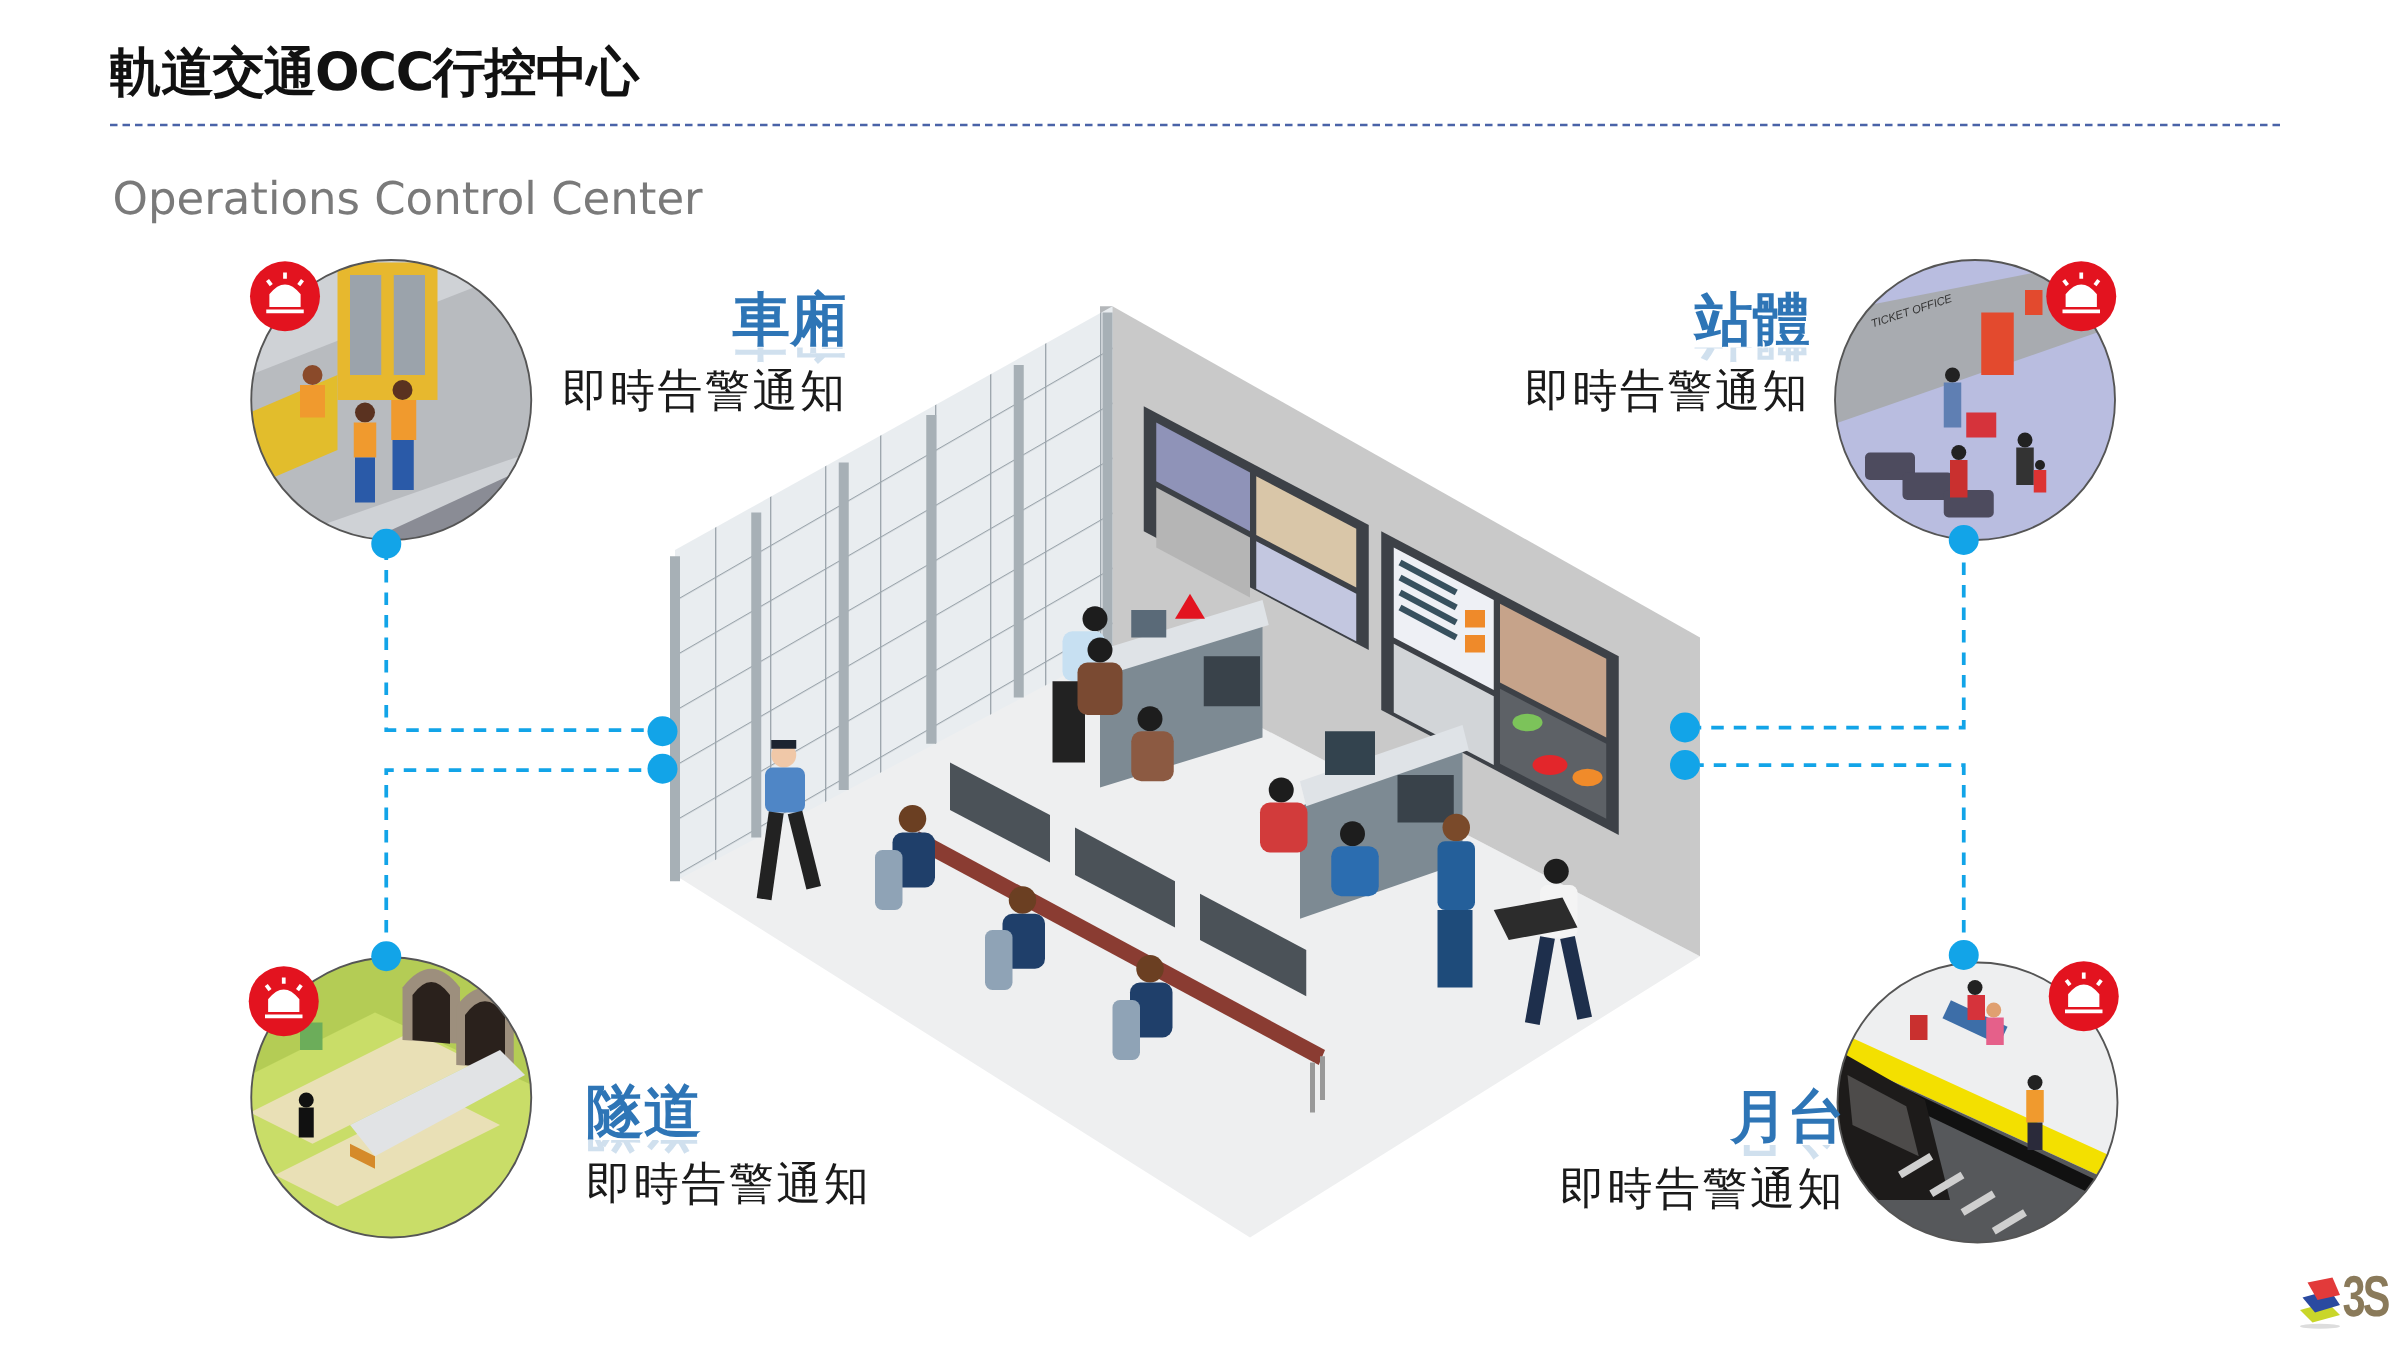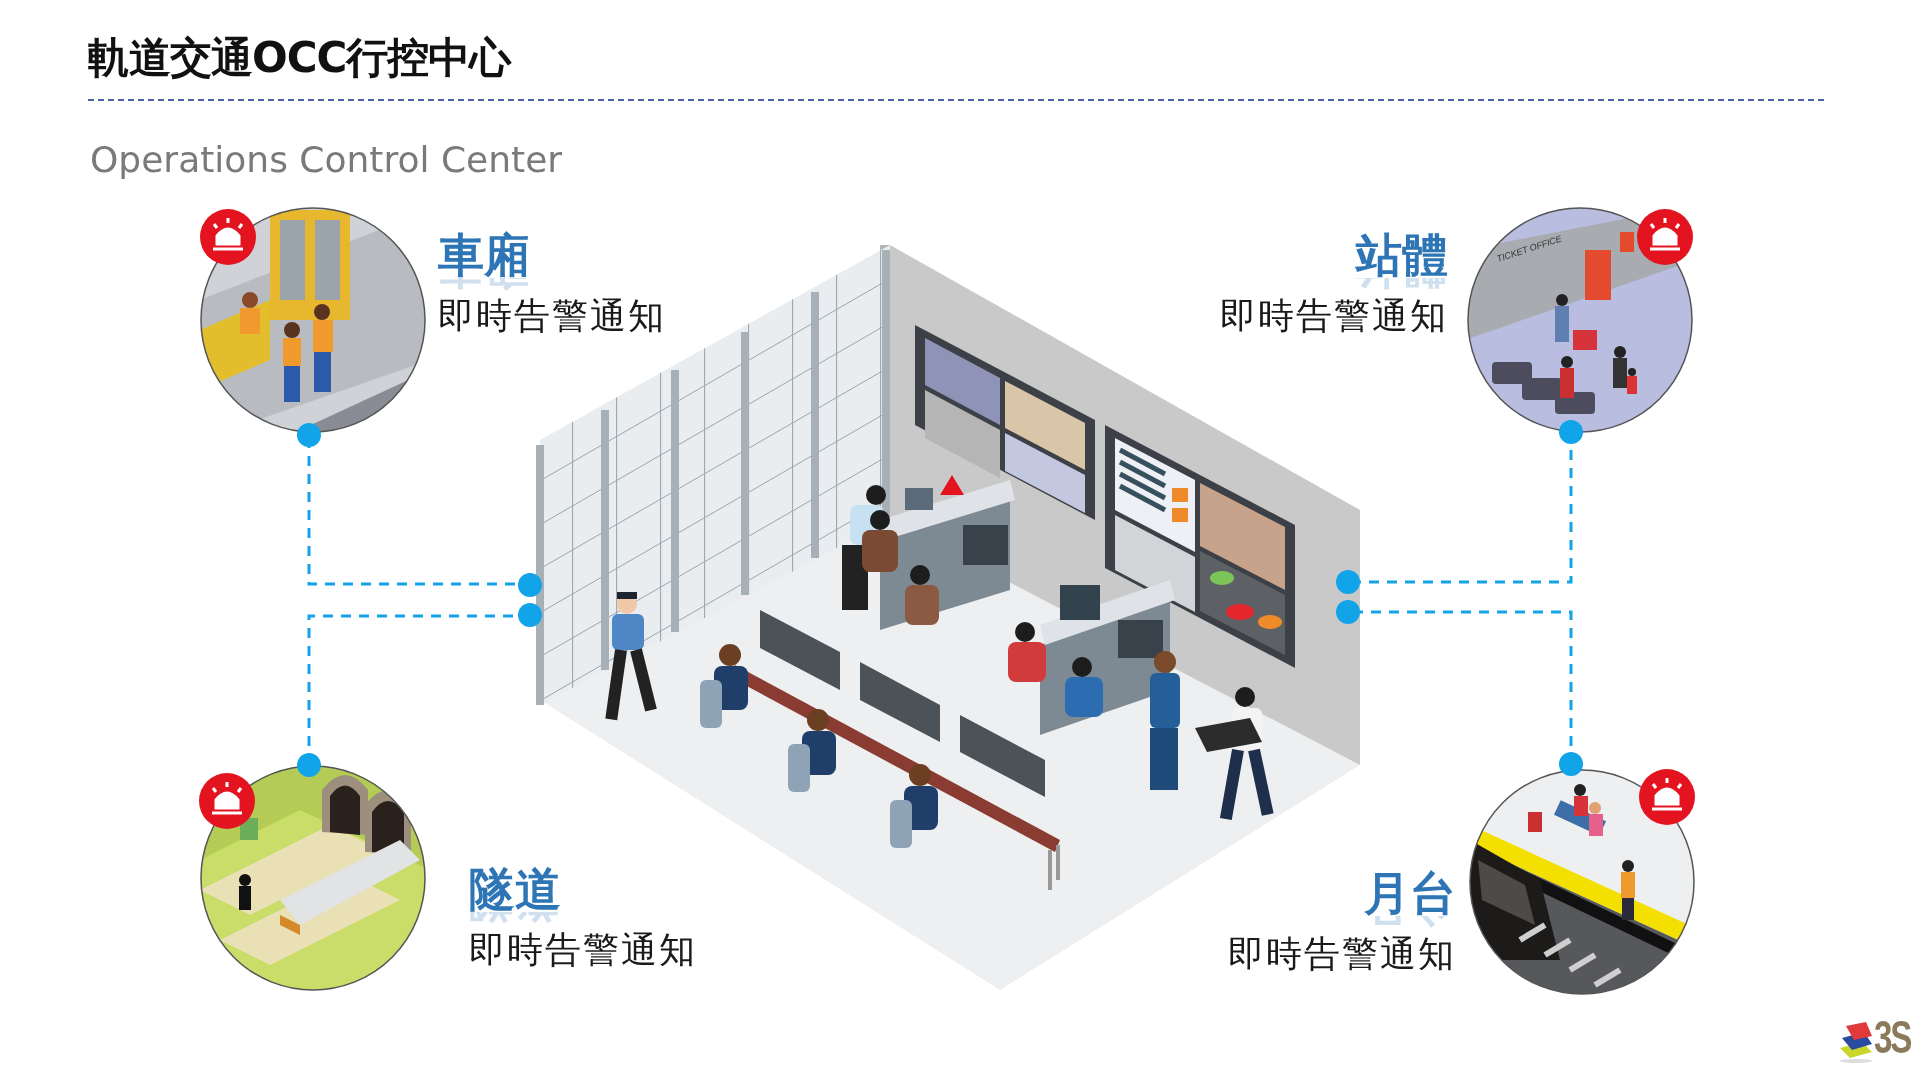--- a/index.html
+++ b/index.html
@@ -7,21 +7,21 @@
          font-family:"DejaVu Sans", "Liberation Sans", sans-serif; }
   .abs { position:absolute; }
   .page-title { left:88px; top:26px; font-size:42px; font-weight:bold; color:#111111; letter-spacing:-1px; line-height:64px; }
   .title-rule { left:88px; top:99px; width:1736px; height:0; border-top:2px dashed #4a63a8; }
   .page-subtitle { left:90px; top:136px; font-size:36px; font-weight:normal; color:#7a7a7a; line-height:48px; }
 
   .scene-svg { left:0; top:0; width:1920px; height:1080px; }
 
   .cat-heading { font-size:46px; font-weight:bold; color:#2e75b6; line-height:54px; }
   .cat-heading .reflect { display:block; height:16px; overflow:hidden; transform:scaleY(-1); opacity:0.22; line-height:54px; margin-top:-4px; }
-  .cat-sub { font-size:36px; color:#1a1a1a; line-height:44px; letter-spacing:2px; }
+  .cat-sub { font-size:36px; color:#1a1a1a; line-height:44px; letter-spacing:2px;font-family:Liberation Mono, monospace; }
   .right-align { text-align:right; }
 
   .logo { left:1832px; top:1012px; width:80px; height:54px; }
   .logo-text { left:1874px; top:1010px; font-size:46px; font-weight:bold; color:#8a7a5a; font-family:"Liberation Sans", sans-serif; letter-spacing:-3px; line-height:54px; transform:scaleX(0.72); transform-origin:left top; }
 </style>
 </head>
 <body>
 
 <div class="abs page-title">軌道交通OCC行控中心</div>
 <div class="abs title-rule"></div>
@@ -309,21 +309,21 @@
     <circle cx="309" cy="765" r="12"></circle>
     <circle cx="1571" cy="432" r="12"></circle>
     <circle cx="1571" cy="764" r="12"></circle>
     <circle cx="530" cy="585" r="12"></circle>
     <circle cx="530" cy="615" r="12"></circle>
     <circle cx="1348" cy="582" r="12"></circle>
     <circle cx="1348" cy="612" r="12"></circle>
   </g>
 </svg>
 
-<div class="abs" style="left:438px; top:228px;">
+<div class="abs" style="left:450px; top:228px;text-align:right;">
   <div class="cat-heading">
     <span>車廂</span>
     <span class="reflect">車廂</span>
   </div>
   <div class="cat-sub">即時告警通知</div>
 </div>
 
 <div class="abs right-align" style="right:472px; top:228px;">
   <div class="cat-heading">
     <span>站體</span>
@@ -333,21 +333,21 @@
 </div>
 
 <div class="abs" style="left:438px; top:862px;margin-left:31px;">
   <div class="cat-heading">
     <span>隧道</span>
     <span class="reflect">隧道</span>
   </div>
   <div class="cat-sub">即時告警通知</div>
 </div>
 
-<div class="abs right-align" style="right:464px; top:866px;">
+<div class="abs right-align" style="right:444px; top:866px;">
   <div class="cat-heading">
     <span>月台</span>
     <span class="reflect">月台</span>
   </div>
   <div class="cat-sub">即時告警通知</div>
 </div>
 
 <svg class="abs logo" viewBox="0 0 80 54" xmlns="http://www.w3.org/2000/svg">
   <polygon points="8,36 30,30 40,40 18,46" fill="#c9d62a"></polygon>
   <polygon points="10,26 32,20 40,32 20,38" fill="#2a4aa0"></polygon>

